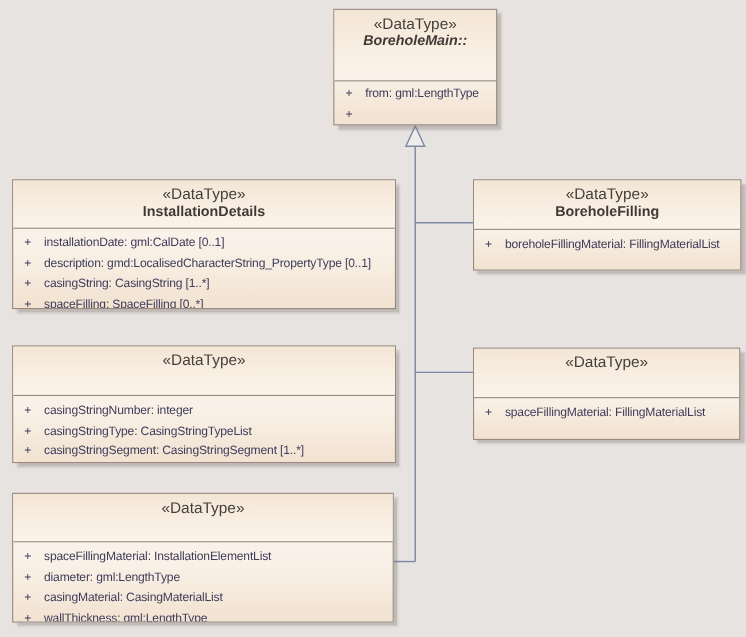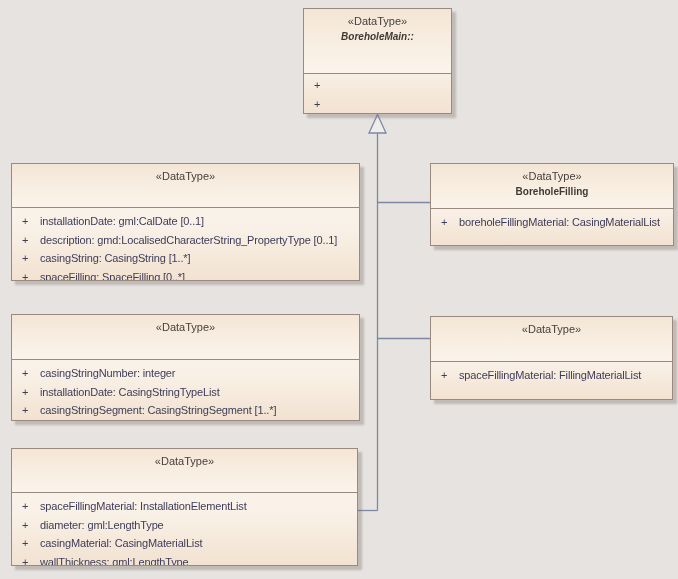--- a/index.html
+++ b/index.html
@@ -37,27 +37,27 @@
   }
   .class-header {
     box-sizing: border-box;
     border-bottom: 1px solid #99897F;
     text-align: center;
     padding-top: 5px;
     background: linear-gradient(180deg, #F4E6D6 0%, #FBF4EB 100%);
   }
   .stereotype {
     display: block;
-    font-size: 11px;
+    font-size: 14px;
     line-height: 15px;
     color: #453F3A;
   }
   .class-name {
     display: block;
-    font-size: 10px;
+    font-size: 13px;
     line-height: 16px;
     font-weight: bold;
     color: #403A35;
   }
   .abstract .class-name {
     font-style: italic;
   }
   .attrs {
     padding-top: 4px;
   }
@@ -100,30 +100,32 @@
   </svg>
 
   <div class="uml-class abstract" style="left:303px; top:8px; width:149px; height:106px;">
     <div class="class-header" style="height:65px;">
       <span class="stereotype">«DataType»</span>
       <span class="class-name">BoreholeMain::</span>
     </div>
     <div class="attrs" style="padding-top:2px;">
       <div class="attr-row">
         <span class="vis">+</span>
+        <span class="attr-text">from: gml:LengthType</span>
       </div>
       <div class="attr-row">
         <span class="vis">+</span>
       </div>
     </div>
   </div>
 
   <div class="uml-class" style="left:11px; top:163px; width:349px; height:118px;">
     <div class="class-header" style="height:44px;">
       <span class="stereotype">«DataType»</span>
+      <span class="class-name">InstallationDetails</span>
     </div>
     <div class="attrs">
       <div class="attr-row">
         <span class="vis">+</span>
         <span class="attr-text">installationDate: gml:CalDate [0..1]</span>
       </div>
       <div class="attr-row">
         <span class="vis">+</span>
         <span class="attr-text">description: gmd:LocalisedCharacterString_PropertyType [0..1]</span>
       </div>
@@ -139,37 +141,37 @@
   </div>
 
   <div class="uml-class" style="left:430px; top:163px; width:244px; height:83px;">
     <div class="class-header" style="height:45px;">
       <span class="stereotype">«DataType»</span>
       <span class="class-name">BoreholeFilling</span>
     </div>
     <div class="attrs">
       <div class="attr-row">
         <span class="vis">+</span>
-        <span class="attr-text">boreholeFillingMaterial: CasingMaterialList</span>
+        <span class="attr-text">boreholeFillingMaterial: FillingMaterialList</span>
       </div>
     </div>
   </div>
 
   <div class="uml-class" style="left:11px; top:314px; width:349px; height:107px;">
     <div class="class-header" style="height:45px;">
       <span class="stereotype">«DataType»</span>
     </div>
     <div class="attrs">
       <div class="attr-row">
         <span class="vis">+</span>
         <span class="attr-text">casingStringNumber: integer</span>
       </div>
       <div class="attr-row">
         <span class="vis">+</span>
-        <span class="attr-text">installationDate: CasingStringTypeList</span>
+        <span class="attr-text">casingStringType: CasingStringTypeList</span>
       </div>
       <div class="attr-row">
         <span class="vis">+</span>
         <span class="attr-text">casingStringSegment: CasingStringSegment [1..*]</span>
       </div>
     </div>
   </div>
 
   <div class="uml-class" style="left:430px; top:316px; width:243px; height:84px;">
     <div class="class-header" style="height:45px;">

